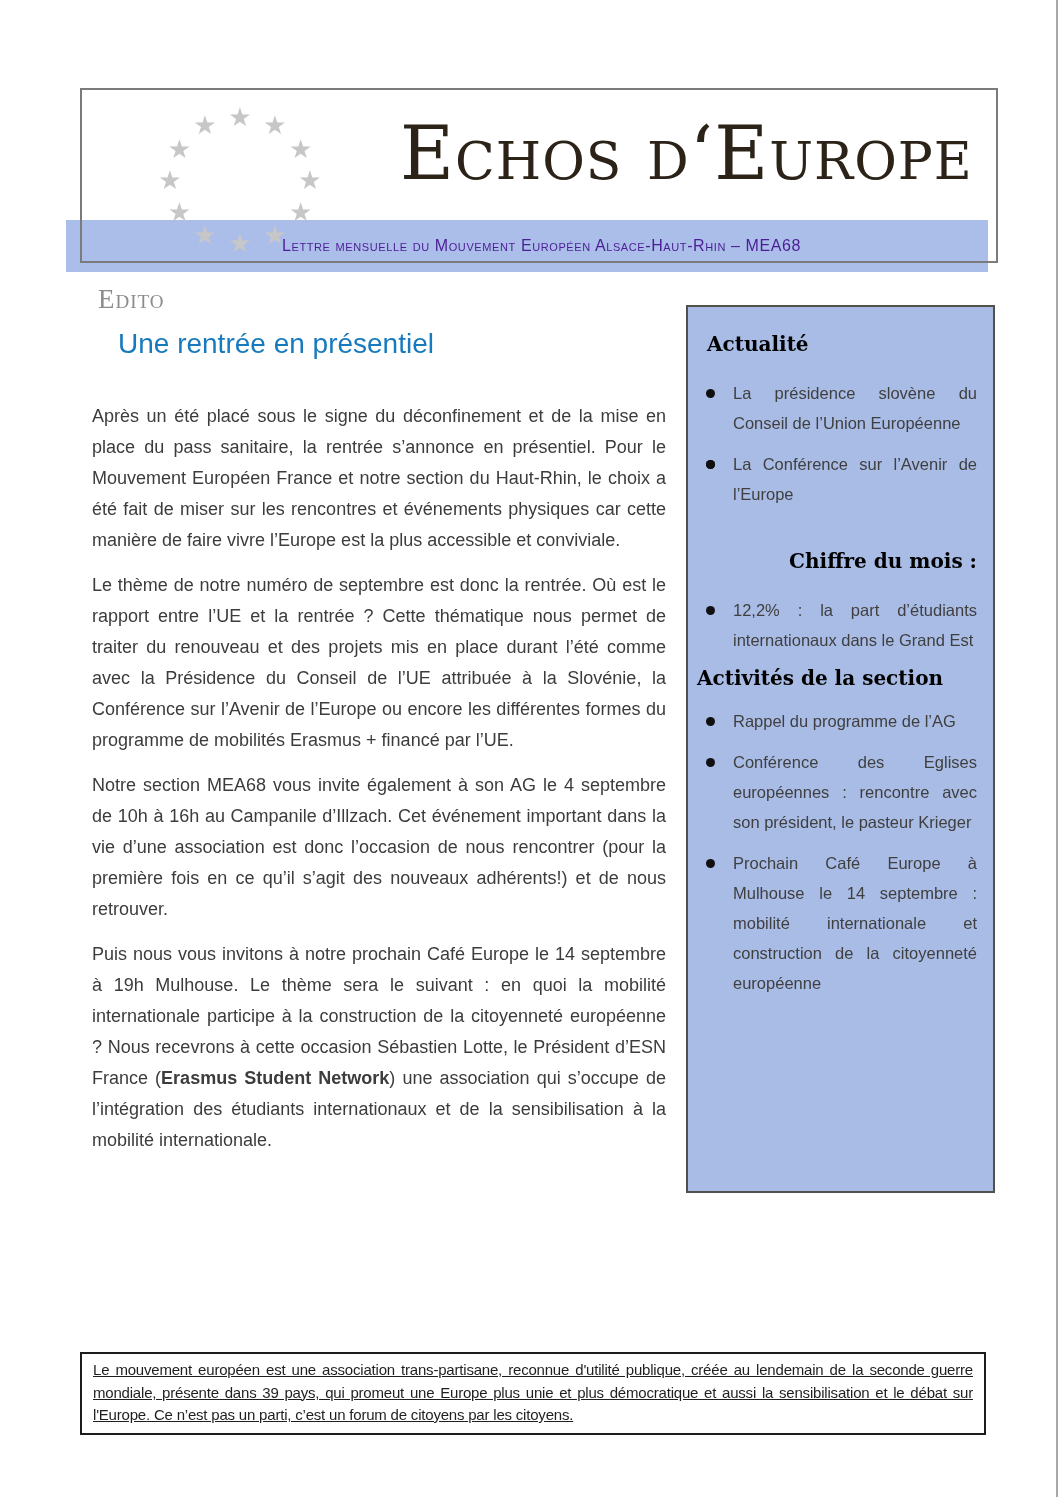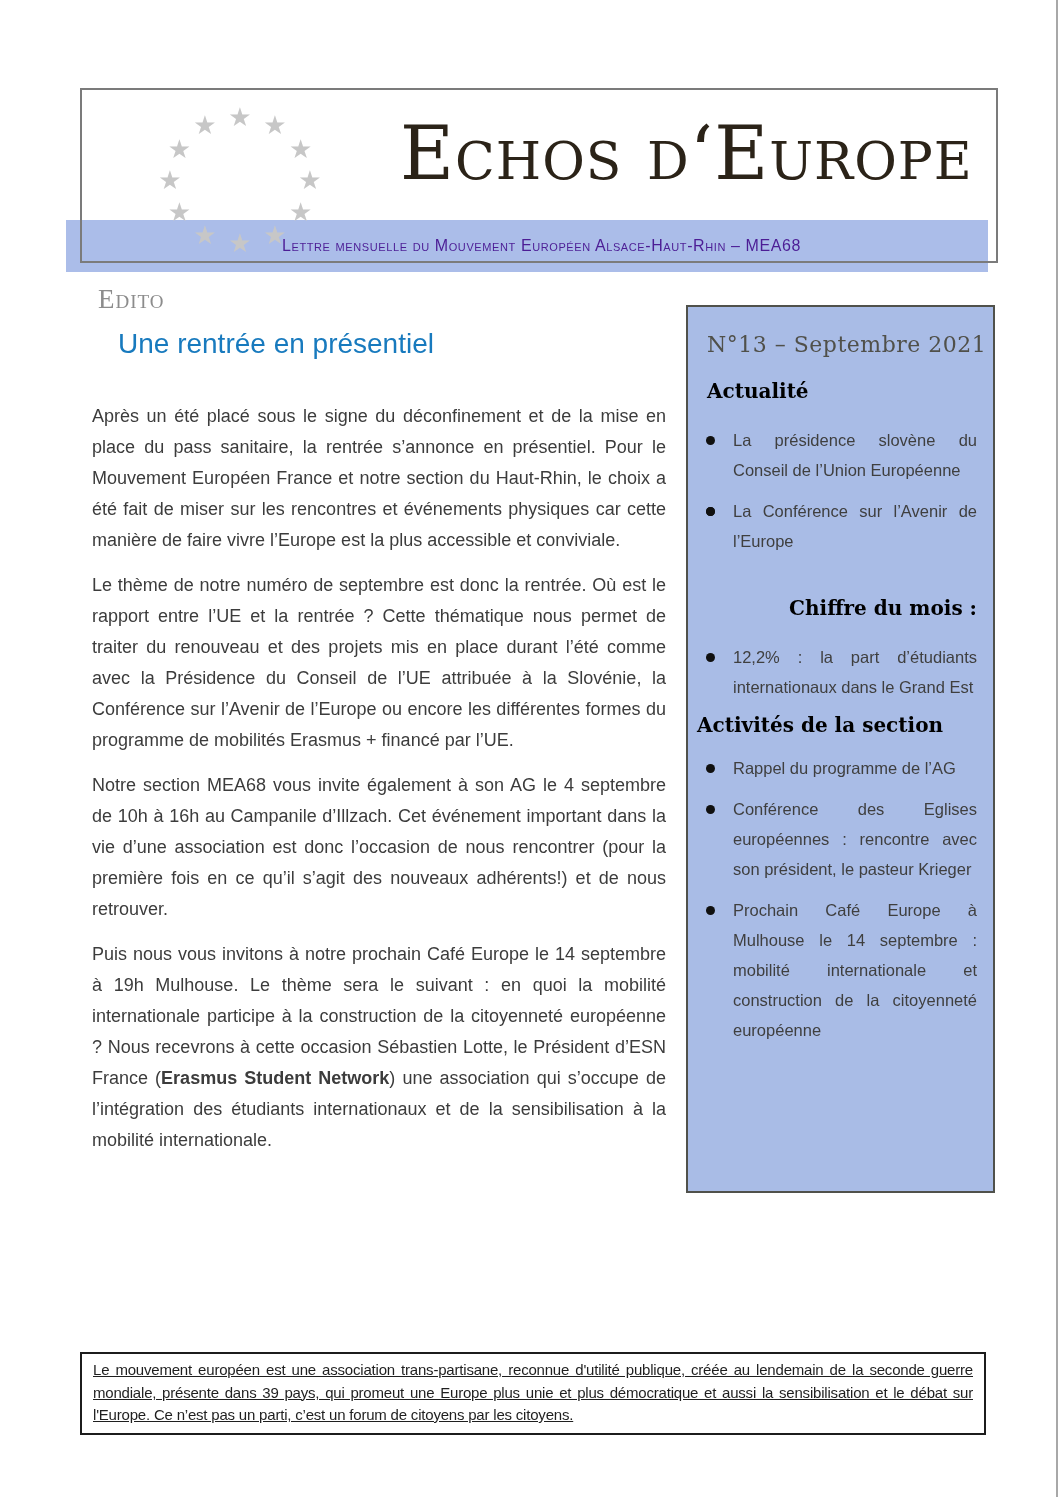--- a/index.html
+++ b/index.html
@@ -120,21 +120,20 @@
   <div class="edito-kicker">Edito</div>
   <h1 class="headline">Une rentrée en présentiel</h1>
   <div class="body-col">
     <p>Après un été placé sous le signe du déconfinement et de la mise en place du pass sanitaire, la rentrée s’annonce en présentiel. Pour le Mouvement Européen France et notre section du Haut-Rhin, le choix a été fait de miser sur les rencontres et événements physiques car cette manière de faire vivre l’Europe est la plus accessible et conviviale.</p>
     <p>Le thème de notre numéro de septembre est donc la rentrée. Où est le rapport entre l’UE et la rentrée ? Cette thématique nous permet de traiter du renouveau et des projets mis en place durant l’été comme avec la Présidence du Conseil de l’UE attribuée à la Slovénie, la Conférence sur l’Avenir de l’Europe ou encore les différentes formes du programme de mobilités Erasmus + financé par l’UE.</p>
     <p>Notre section MEA68 vous invite également à son AG le 4 septembre de 10h à 16h au Campanile d’Illzach. Cet événement important dans la vie d’une association est donc l’occasion de nous rencontrer (pour la première fois en ce qu’il s’agit des nouveaux adhérents!) et de nous retrouver.</p>
     <p><span>Puis nous vous invitons à notre prochain Café Europe le 14 septembre à 19h Mulhouse.  Le thème sera le suivant : en quoi la mobilité internationale participe à la construction de la citoyenneté européenne ? Nous recevrons à cette occasion Sébastien Lotte, le Président d’ESN France (</span><b>Erasmus Student Network</b><span>) une association qui s’occupe de l’intégration des étudiants internationaux et de la sensibilisation à la mobilité internationale.</span></p>
   </div>
 
   <aside class="sidebar">
-    <div class="issue">N°13 – Septembre 2021</div>
 
     <h3 class="sb-h">Actualité</h3>
     <ul class="sb-list">
       <li><span class="dot"></span><span>La présidence slovène du Conseil de l’Union Européenne</span></li>
       <li><span class="dot"></span></li>
       <li><span class="dot"></span><span>La Conférence sur l’Avenir de l’Europe</span></li>
     </ul>
 
     <h3 class="sb-h after-gap">Chiffre du mois :</h3>
     <ul class="sb-list">

